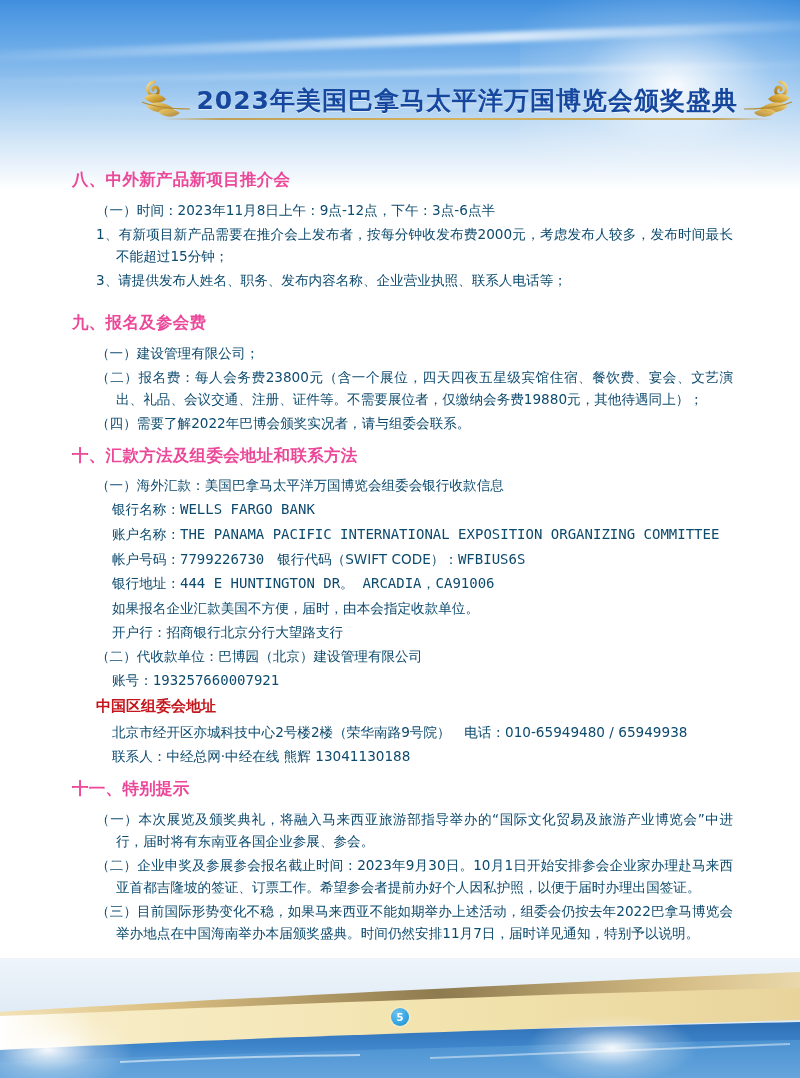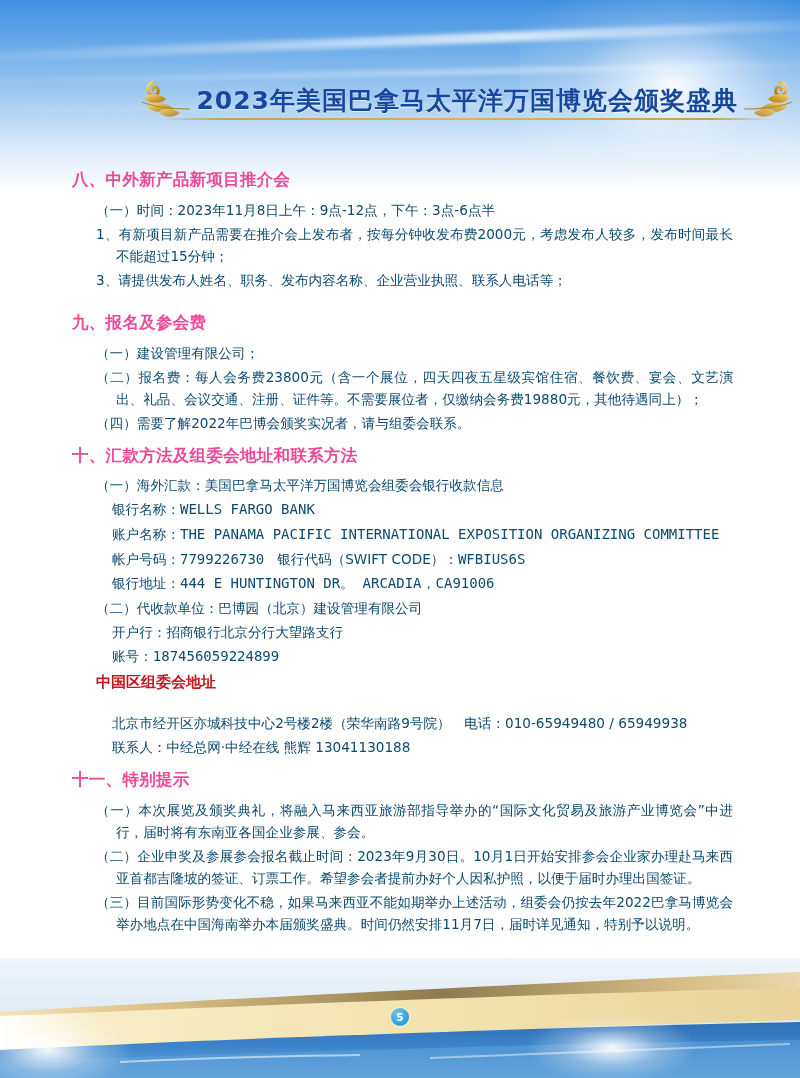--- a/index.html
+++ b/index.html
@@ -131,21 +131,21 @@
     font-weight: bold;
     margin: 0 0 6px 2px;
     padding-left: 70px;
     line-height: 1.5;
     letter-spacing: 0.3px;
   }
   .h3 {
     color: #c4161c;
     font-size: 15px;
     font-weight: bold;
-    margin: 0 0 18px 0;
+    margin: 0 0 3px 0;
     padding-left: 96px;
     line-height: 1.6;
   }
   .p {
     color: #0c4a6e;
     font-size: 13.6px;
     line-height: 1.62;
     margin: 0 0 2px 0;
     padding-left: 96px;
     padding-right: 67px;
@@ -259,28 +259,29 @@
       </div>
 
       <div class="p lv2">
         <span>帐户号码：</span><span class="mono">7799226730</span><span>&nbsp;&nbsp;&nbsp;</span><span>银行代码（SWIFT CODE）：</span><span class="mono">WFBIUS6S</span>
       </div>
 
       <div class="p lv2">
         <span>银行地址：</span><span class="mono">444 E HUNTINGTON DR。 ARCADIA，CA91006</span>
       </div>
 
+      <div class="p lv2">如果报名企业汇款美国不方便，届时，由本会指定收款单位。</div>
+      <div class="p lv2">
+        <span>开户行：</span><span>招商银行北京分行大望路支行</span>
+      </div>
+
       <div class="p">（二）代收款单位：巴博园（北京）建设管理有限公司</div>
 
       <div class="p lv2">
-        <span>开户行：</span><span>招商银行北京分行大望路支行</span>
-      </div>
-
-      <div class="p lv2">
-        <span>账号：</span><span class="mono">187456059224899</span>
+        <span>账号：</span><span class="mono">193257660007921</span>
       </div>
 
       <div class="h3">中国区组委会地址</div>
       <div class="p lv2">北京市经开区亦城科技中心2号楼2楼（荣华南路9号院）　电话：010-65949480 / 65949938</div>
       <div class="p lv2">联系人：中经总网·中经在线 熊辉 13041130188</div>
     </div>
 
     <div class="gap-sm"></div>
 
     <div>

